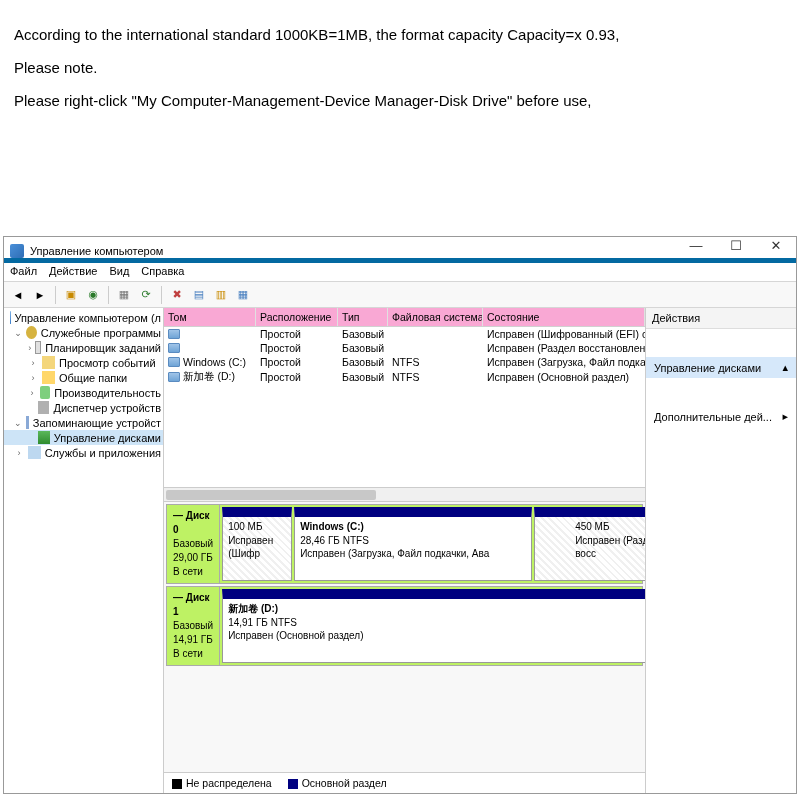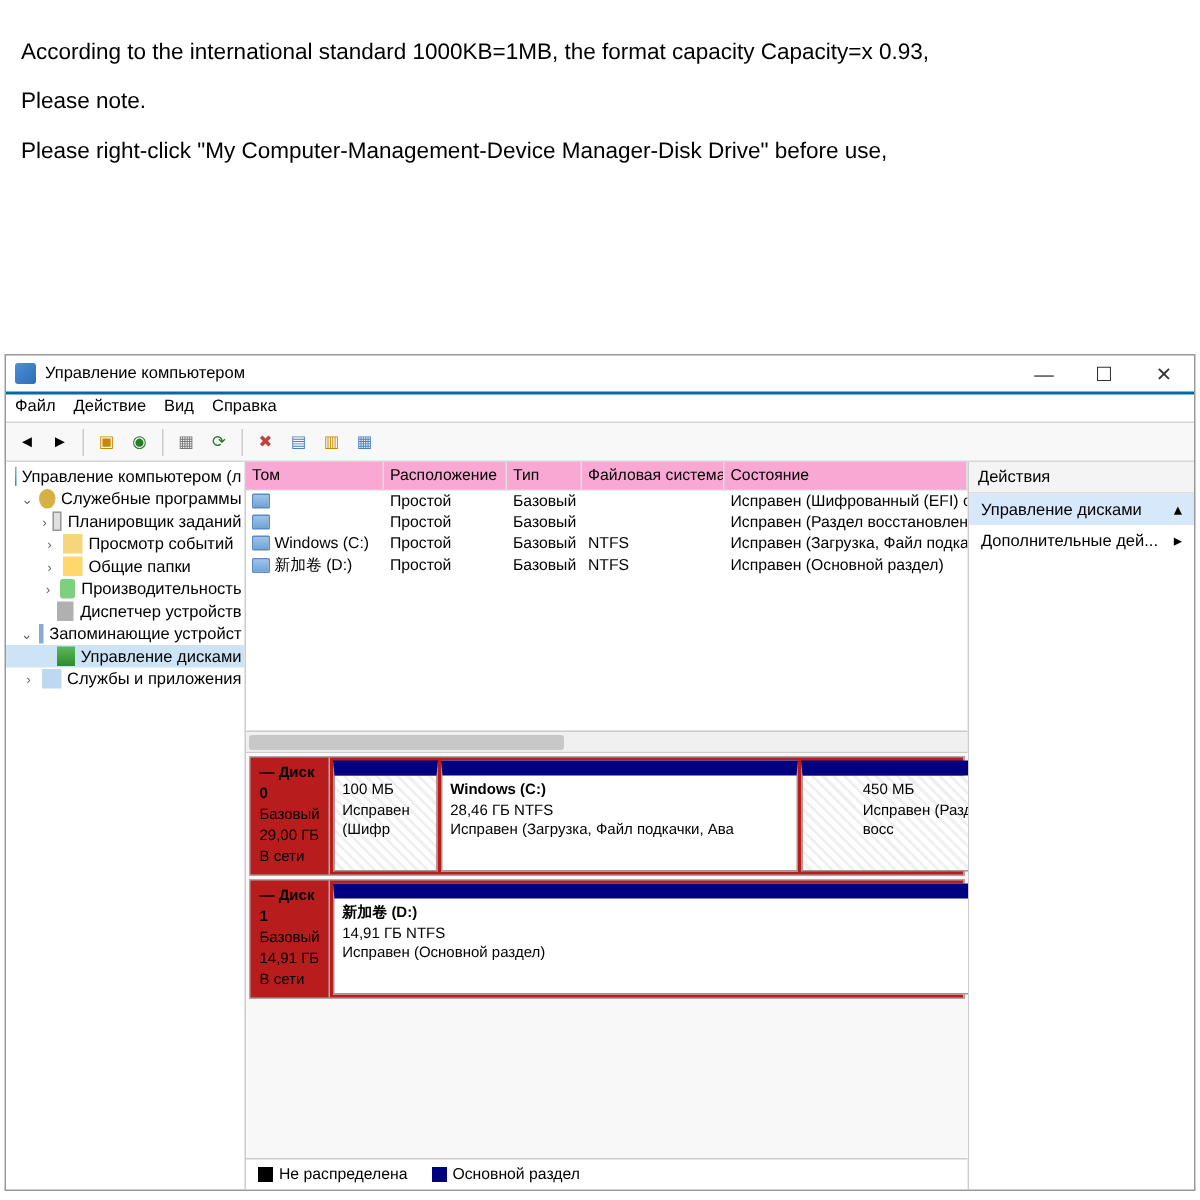--- a/index.html
+++ b/index.html
@@ -1,19 +1,19 @@
 <!DOCTYPE html>
 <html><head>
 <meta charset="utf-8">
 <style>
 * { box-sizing: border-box; margin: 0; padding: 0; }
 body { font-family: Arial, sans-serif; font-size: 15px; width: 800px; height: 800px; background: #fff; overflow: hidden; }
 .intro { padding: 18px 18px 8px 14px; line-height: 2.2; }
 .win { position: absolute; top: 236px; left: 3px; width: 794px; height: 558px; border: 1px solid #999; background: #fff; font-family: "Segoe UI", Tahoma, sans-serif; font-size: 11px; display: flex; flex-direction: column; }
-.titlebar { height: 26px; display: flex; align-items: center; justify-content: space-between; border-bottom: 2px solid #0369a1; }
+.titlebar { height: 26px; display: flex; align-items: flex-end; justify-content: space-between; border-bottom: 5px solid #0369a1; }
 .titlebar .tl { display: flex; align-items: center; gap: 6px; padding-left: 6px; }
 .titlebar .tb-icon { width: 14px; height: 14px; background: linear-gradient(135deg,#4a90d9,#2e6db5); border-radius: 2px; }
 .titlebar .wbtns { display: flex; }
 .titlebar .wbtn { width: 40px; height: 26px; display: flex; align-items: center; justify-content: center; font-size: 13px; color: #333; cursor: default; }
 .menubar { padding: 2px 6px 4px; display: flex; gap: 12px; border-bottom: 1px solid #d6d6d6; font-size: 11px; }
 .menubar span { cursor: default; }
 .toolbar { height: 26px; display: flex; align-items: center; gap: 2px; padding: 0 4px; border-bottom: 1px solid #d6d6d6; background: #f8f8f8; }
 .tbtn { width: 20px; height: 20px; display: flex; align-items: center; justify-content: center; border: 1px solid transparent; cursor: default; font-size: 11px; }
 .tsep { width: 1px; height: 18px; background: #ccc; margin: 0 3px; }
 .body3 { flex: 1; display: flex; overflow: hidden; }
@@ -26,33 +26,33 @@
 .ic-gear { background: #d6b340; border-radius: 50%; }
 .ic-task { background: #e0e0e0; border: 1px solid #999; }
 .ic-event { background: #f4d67b; }
 .ic-folder { background: #ffd76a; }
 .ic-perf { background: #7ecf7e; border-radius: 2px; }
 .ic-dev { background: #b0b0b0; }
 .ic-storage { background: #8aa9d6; }
 .ic-disk { background: linear-gradient(#5bb85b,#2e8b2e); }
 .ic-apps { background: #bdd8f0; }
 .center { flex: 1; display: flex; flex-direction: column; border-right: 1px solid #ccc; overflow: hidden; }
-.actions { width: 150px; display: flex; flex-direction: column; }
+.actions { width: 150px; display: flex; flex-direction: column; gap: 28px; }
 .actions-h { padding: 4px 6px; font-size: 11px; border-bottom: 1px solid #ddd; background: #f4f4f4; }
 .actions-item { padding: 4px 8px; font-size: 11px; display: flex; align-items: center; justify-content: space-between; cursor: default; }
 .actions-item.blue { background: #d6e8fa; }
 .vol-table { border-bottom: 1px solid #ccc; }
 .vthead { display: flex; background: #f9a8d4; border-bottom: 1px solid #d0d0d0; font-size: 10.5px; }
 .vth { padding: 3px 4px; border-right: 1px solid #e0e0e0; overflow: hidden; white-space: nowrap; }
 .vtbody { height: 160px; overflow: auto; background: #fff; }
 .vtr { display: flex; font-size: 10.5px; padding: 1px 0; cursor: default; }
 .vtd { padding: 0 4px; overflow: hidden; white-space: nowrap; display: flex; align-items: center; gap: 3px; }
 .vol-ic { width: 12px; height: 10px; background: linear-gradient(#a0c4e8,#6fa4d6); border: 1px solid #5a8bc0; border-radius: 1px; }
 .disk-panel { flex: 1; overflow: auto; background: #f8f8f8; }
-.disk-row { display: flex; margin: 2px; border: 1px solid #aaa; background: #b91c1c; }
+.disk-row { display: flex; margin: 2px; border: 1px solid #aaa; background: #bef264; }
 .disk-label { width: 86px; padding: 4px 6px; font-size: 10px; line-height: 1.4; border-right: 1px solid #aaa; display: flex; flex-direction: column; justify-content: center; }
 .disk-label .dn { font-weight: bold; }
 .disk-parts { flex: 1; display: flex; padding: 2px; gap: 2px; }
 .part { border-top: 10px solid #000080; border-left: 1px solid #999; border-right: 1px solid #999; border-bottom: 1px solid #999; padding: 3px 5px; font-size: 10px; line-height: 1.35; overflow: hidden; background: repeating-linear-gradient(45deg,#fff,#fff 3px,#f0f0f0 3px,#f0f0f0 5px); }
 .part.primary { background: #fff; }
 .legend { border-top: 1px solid #ccc; padding: 4px 8px; display: flex; gap: 16px; font-size: 10.5px; align-items: center; background: #fff; }
 .leg-sw { width: 10px; height: 10px; display: inline-block; margin-right: 4px; vertical-align: middle; }
 .sw-black { background: #000; }
 .sw-navy { background: #000080; }
 .hscroll { height: 14px; background: #f0f0f0; border-top: 1px solid #ccc; position: relative; }

